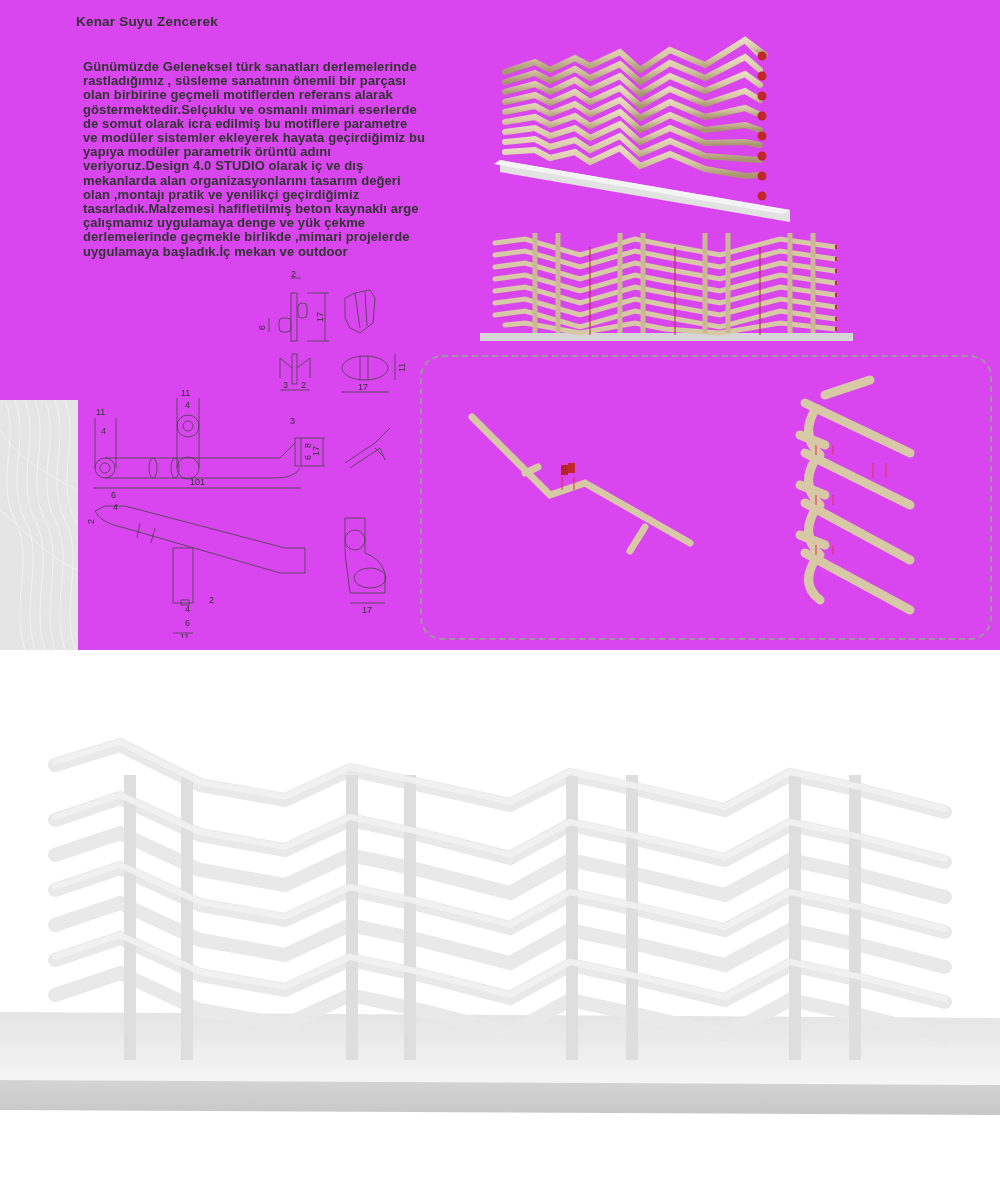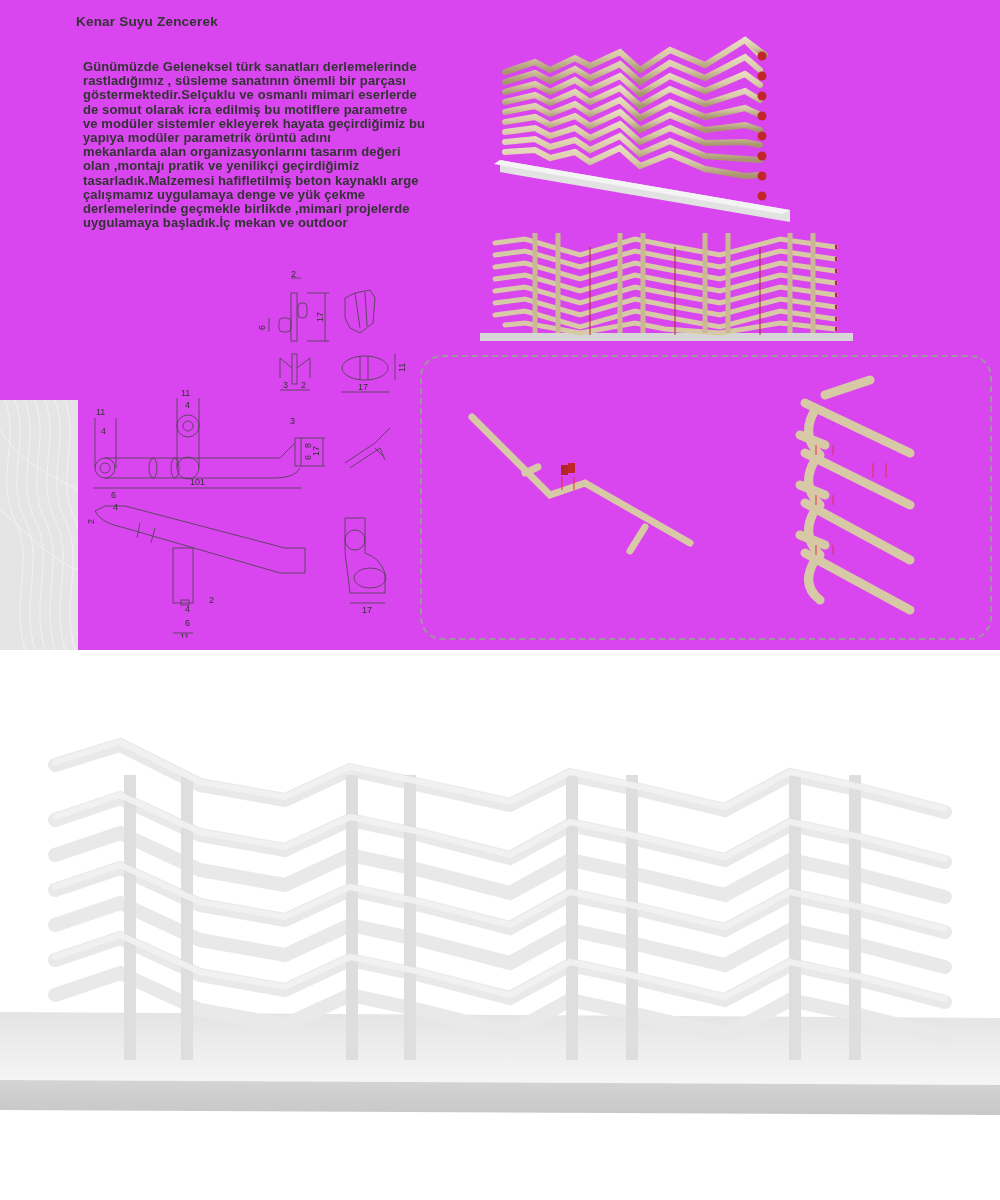--- a/index.html
+++ b/index.html
@@ -33,24 +33,26 @@
         <path d="M0 110 C 25 130, 50 160, 78 170"></path>
       </g>
     </svg>
   </div>
 
   <div class="title">Kenar Suyu Zencerek</div>
 
   <div class="body-text">
     <span>Günümüzde Geleneksel türk sanatları derlemelerinde</span>
     <span>rastladığımız , süsleme sanatının önemli bir parçası</span>
+    <span>olan birbirine  geçmeli motiflerden referans alarak</span>
     <span>göstermektedir.Selçuklu ve osmanlı mimari eserlerde</span>
     <span>de somut olarak icra edilmiş bu motiflere parametre</span>
     <span>ve modüler sistemler ekleyerek hayata geçirdiğimiz bu</span>
     <span>yapıya modüler parametrik örüntü adını</span>
+    <span>veriyoruz.Design 4.0 STUDIO olarak iç ve dış</span>
     <span>mekanlarda alan organizasyonlarını tasarım değeri</span>
     <span>olan ,montajı pratik ve yenilikçi  geçirdiğimiz</span>
     <span>tasarladık.Malzemesi hafifletilmiş beton kaynaklı arge</span>
     <span>çalışmamız uygulamaya denge ve yük çekme</span>
     <span>derlemelerinde geçmekle birlikde ,mimari projelerde</span>
     <span>uygulamaya başladık.İç mekan ve outdoor</span>
   </div>
 
   <svg class="svgabs" style="left:490px;top:10px" width="310" height="215" viewBox="0 0 310 215">
     <defs>

